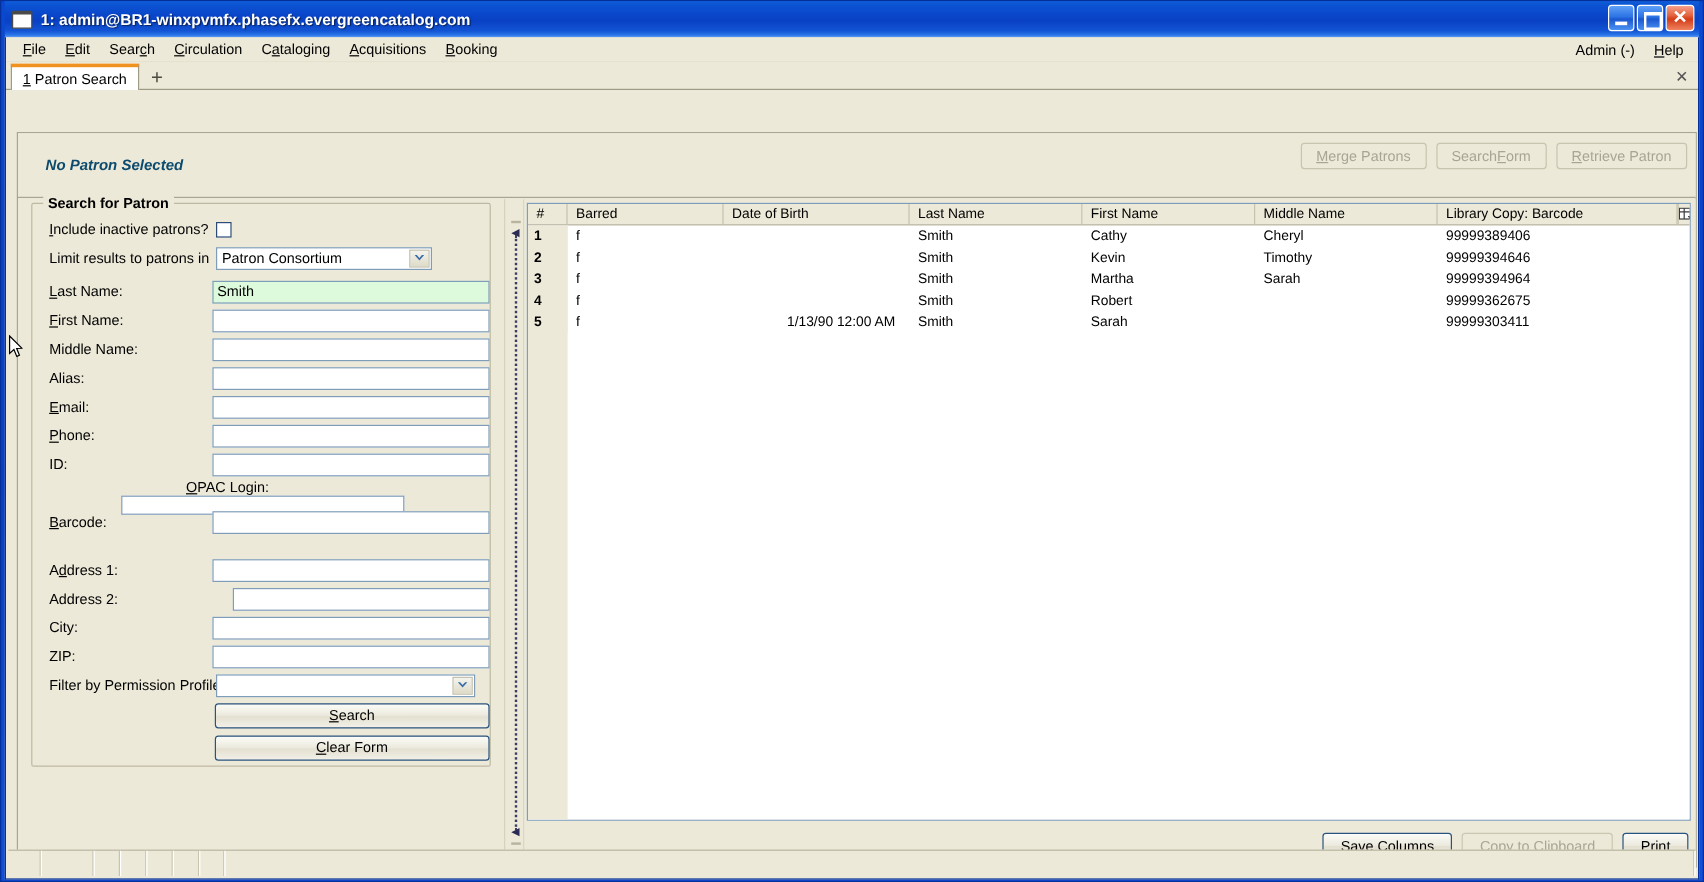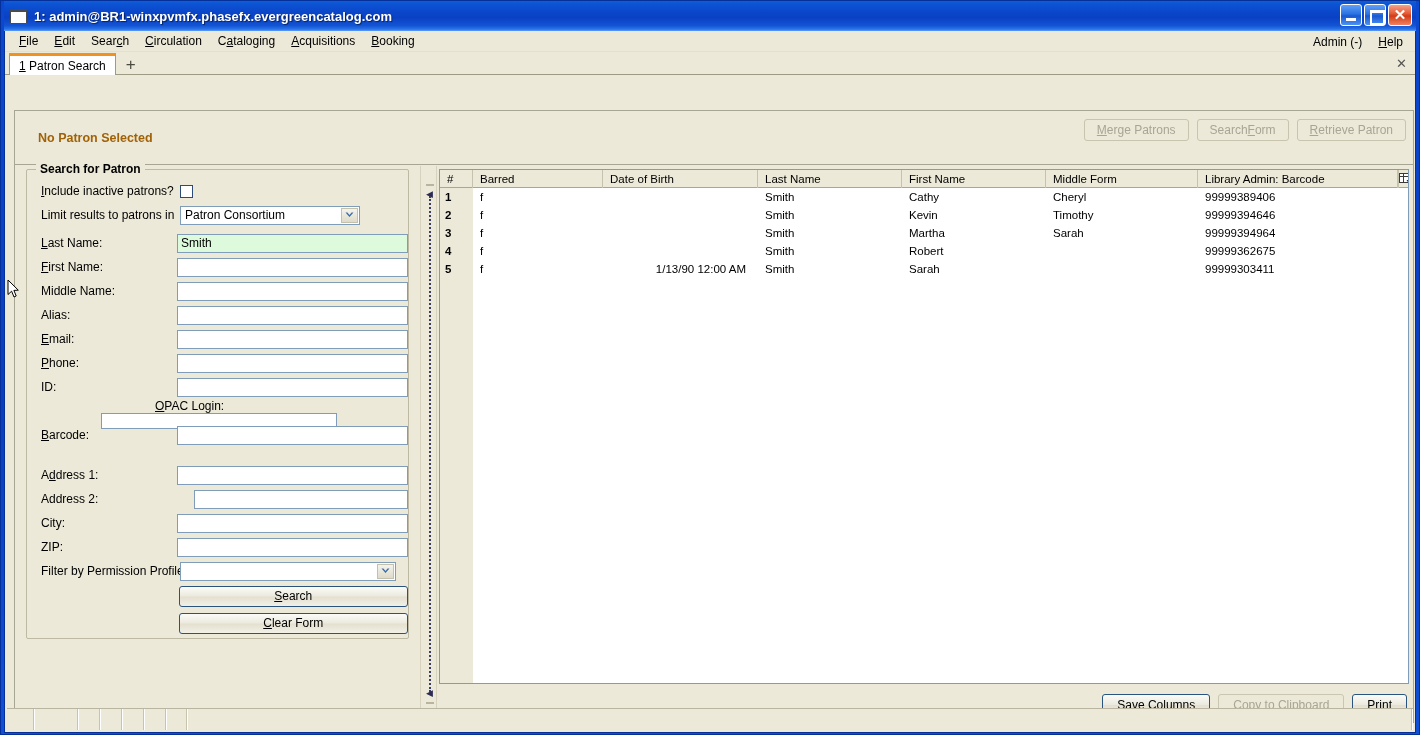--- a/index.html
+++ b/index.html
@@ -159,21 +159,22 @@
     position: relative;
     height: 54px;
     background: #ece9d8;
     border-bottom: 1px solid #a7a594;
     display: flex; align-items: center;
   }
   #patron-status {
     margin-left: 23px;
     font-weight: bold;
     font-size: 12.5px;
-    color: #a16207;
+    color: #0c4a6e;
+    font-style: italic;
   }
   #patron-header-buttons {
     position: absolute; right: 7px; top: 8px;
     display: flex; gap: 8px;
   }
   .hdr-btn {
     height: 22px;
     padding: 0 12px;
     font-size: 12px;
     background: #ece9d8;
@@ -590,22 +591,22 @@
         </div>
 
         <div id="right-pane">
           <div id="results-box">
             <div id="results-header">
                 <div class="col-head" style="width: 33px; flex: 0 0 33px;">#</div>
                 <div class="col-head" style="width: 130px; flex: 0 0 130px;">Barred</div>
                 <div class="col-head" style="width: 155px; flex: 0 0 155px;">Date of Birth</div>
                 <div class="col-head" style="width: 144px; flex: 0 0 144px;">Last Name</div>
                 <div class="col-head" style="width: 144px; flex: 0 0 144px;">First Name</div>
-                <div class="col-head" style="width: 152px; flex: 0 0 152px;">Middle Form</div>
-                <div class="col-head" style="width: 200px; flex: 0 0 200px;">Library Admin: Barcode</div>
+                <div class="col-head" style="width: 152px; flex: 0 0 152px;">Middle Name</div>
+                <div class="col-head" style="width: 200px; flex: 0 0 200px;">Library Copy: Barcode</div>
                 <div id="colpicker">
                   <svg width="13" height="12" viewBox="0 0 13 12">
                     <rect x="0.5" y="0.5" width="9" height="9" fill="#fff" stroke="#3b3b3b"></rect>
                     <line x1="0.5" y1="3.5" x2="9.5" y2="3.5" stroke="#3b3b3b"></line>
                     <line x1="4.5" y1="0.5" x2="4.5" y2="9.5" stroke="#3b3b3b"></line>
                     <path d="M7.5 7 L12 7 L9.75 10.5 Z" fill="#2b2b2b"></path>
                   </svg>
                 </div>
               </div>
             <div id="results-body">

